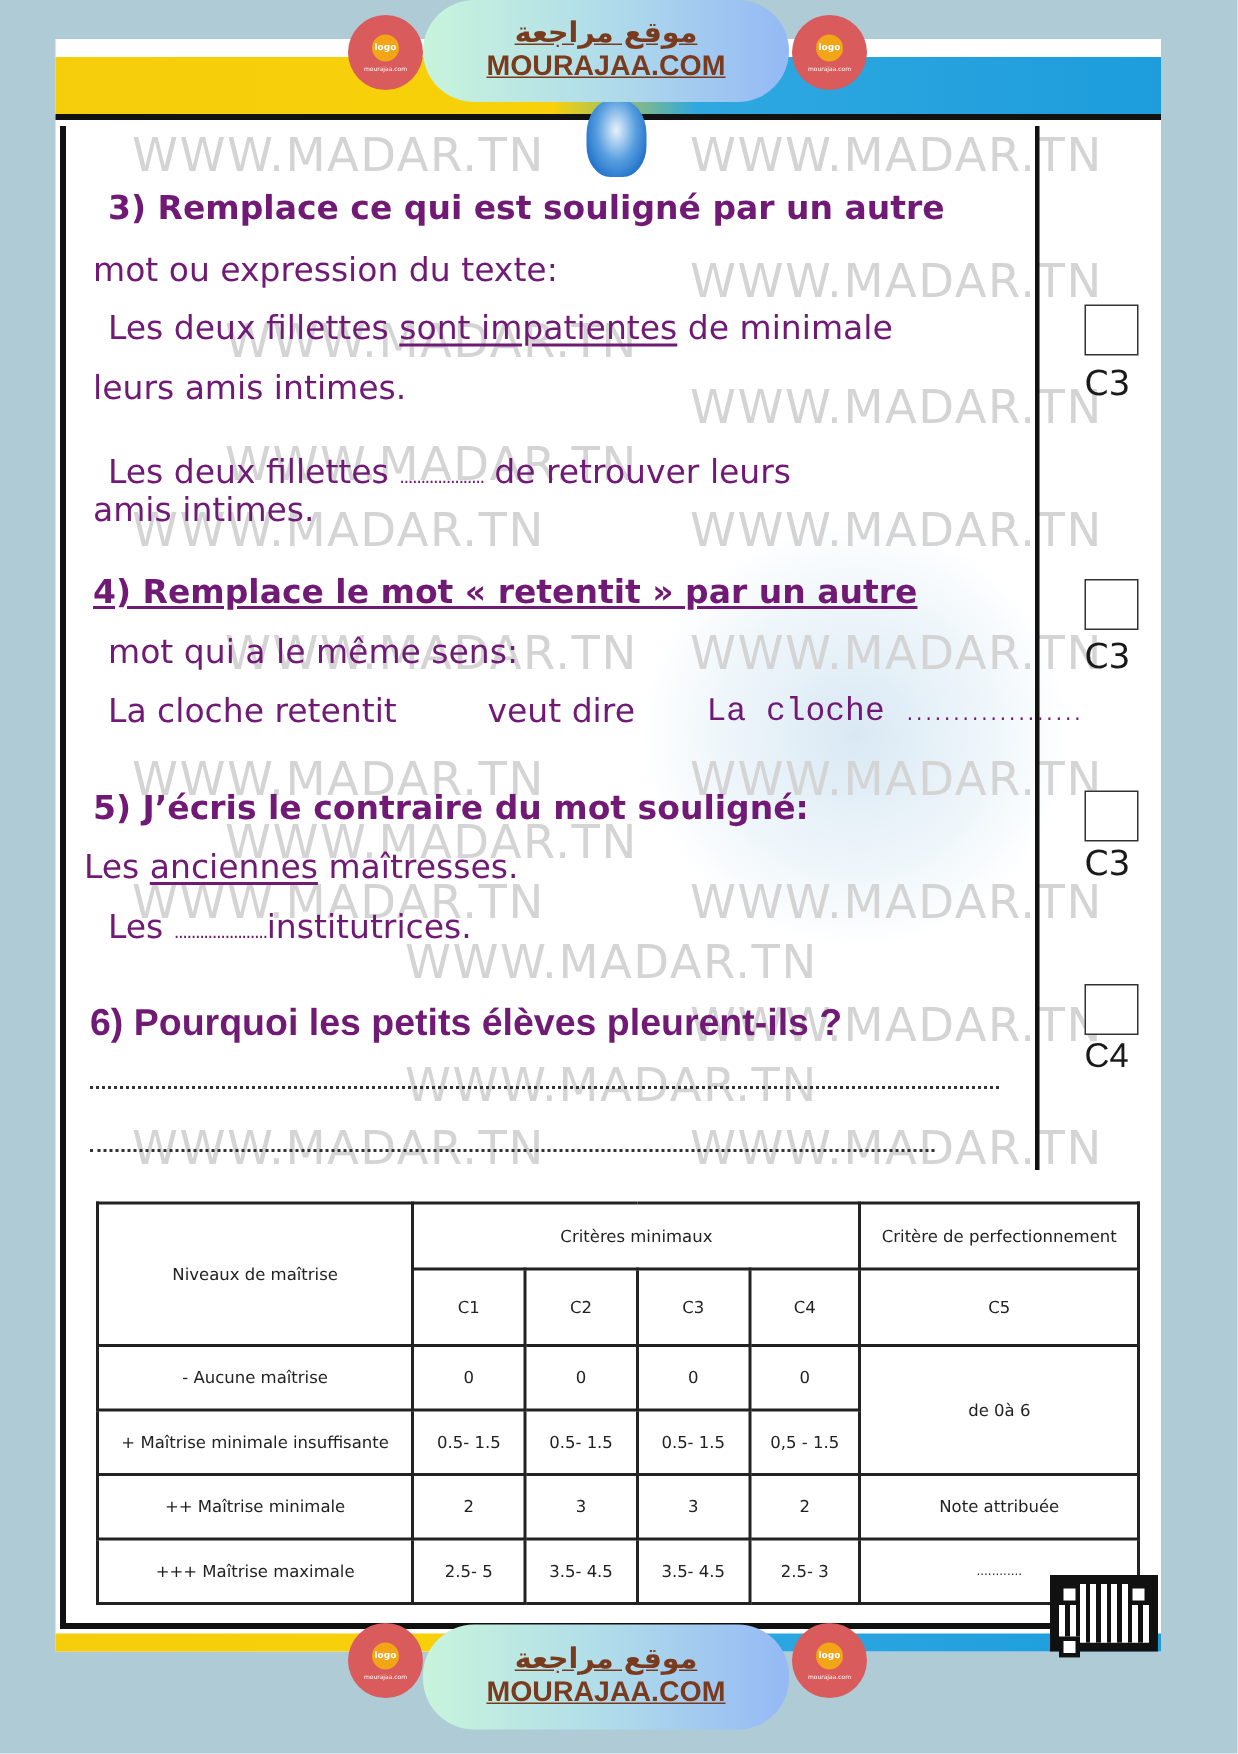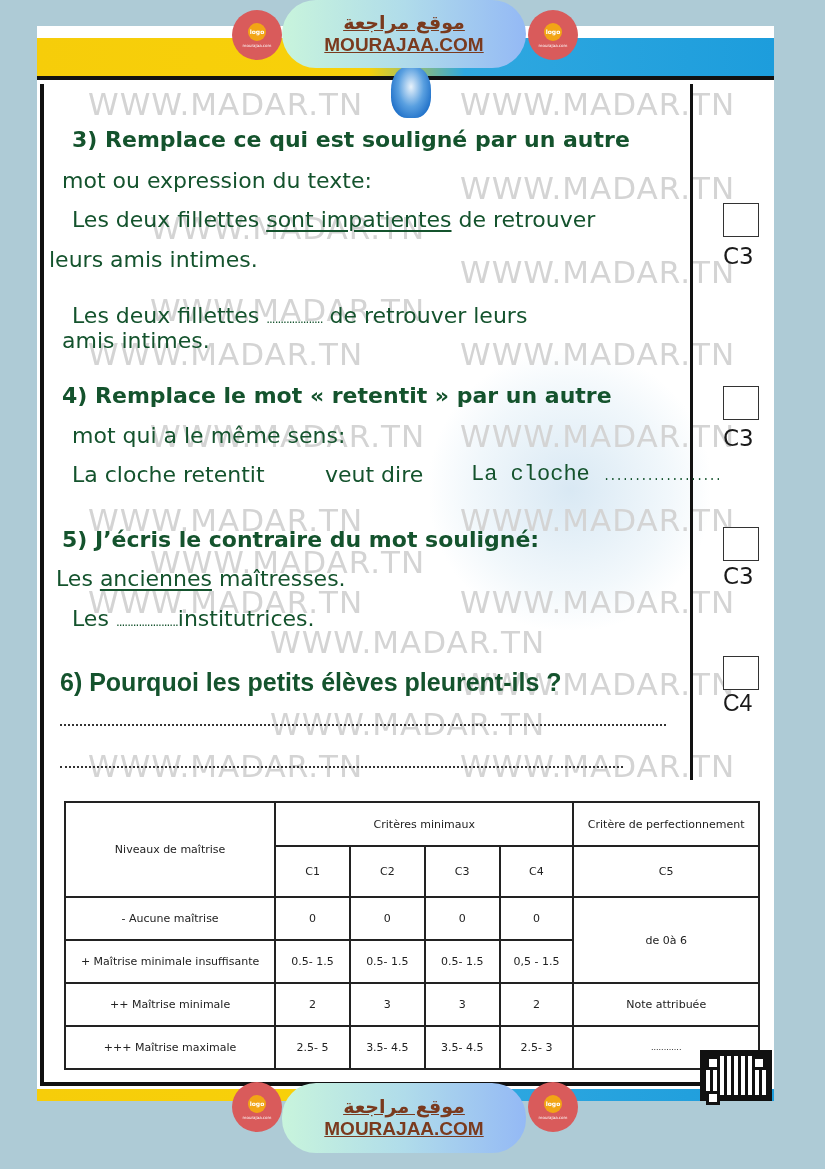--- a/index.html
+++ b/index.html
@@ -37,21 +37,21 @@
   .bird {
     position: absolute; left: 430px; top: 350px; width: 280px; height: 280px;
     background: radial-gradient(ellipse at center, rgba(170,205,230,0.45) 0%, rgba(200,225,240,0.25) 50%, rgba(255,255,255,0) 72%);
   }
   .owl-top {
     position: absolute; left: 391px; top: 66px; width: 40px; height: 52px;
     background: radial-gradient(ellipse at 50% 40%, #e8f2fb 0%, #5aa0e0 45%, #1e6fc8 80%);
     border-radius: 45% 45% 40% 40%;
   }
   .txt {
-    position: absolute; color: #14532d; font-size: 22px; white-space: nowrap;
+    position: absolute; color: #701a75; font-size: 22px; white-space: nowrap;
     font-family: "DejaVu Sans", sans-serif;
   }
   .txt.bold { font-weight: bold; }
   .u { text-decoration: underline; text-underline-offset: 3px; }
   .dots { letter-spacing: -1px; font-size: 12px; vertical-align: baseline; }
   .score-box {
     position: absolute; width: 36px; height: 34px; border: 1.5px solid #333; background: #fff;
   }
   .score-label {
     position: absolute; font-size: 23px; color: #1a1a1a; font-family: "DejaVu Sans", sans-serif;
@@ -126,31 +126,31 @@
 <div class="watermark" style="left:460px;top:666px;">WWW.MADAR.TN</div>
 <div class="watermark" style="left:270px;top:706px;">WWW.MADAR.TN</div>
 <div class="watermark" style="left:88px;top:748px;">WWW.MADAR.TN</div>
 <div class="watermark" style="left:460px;top:748px;">WWW.MADAR.TN</div>
 
 <div class="divider"></div>
 
 <div class="txt bold" style="left:72px;top:127px;">3) Remplace ce qui est souligné par un autre</div>
 <div class="txt" style="left:62px;top:168px;">mot ou expression du texte:</div>
 <div class="txt" style="left:72px;top:207px;">
-  <span>Les deux fillettes </span><span class="u">sont impatientes</span><span> de retrouver</span>
-</div>
-<div class="txt" style="left:49px;top:247px;">leurs amis intimes.</div>
+  <span>Les deux fillettes </span><span class="u">sont impatientes</span><span> de minimale</span>
+</div>
+<div class="txt" style="left:62px;top:247px;">leurs amis intimes.</div>
 <div class="txt" style="left:72px;top:303px;">
   <span>Les deux fillettes </span><span class="dots">....................</span><span> de retrouver leurs</span>
 </div>
 <div class="txt" style="left:62px;top:328px;">amis intimes.</div>
 <div class="score-box" style="left:723px;top:203px;"></div>
 <div class="score-label" style="left:723px;top:243px;">C3</div>
 
-<div class="txt bold" style="left:62px;top:383px;">4) Remplace le mot « retentit » par un autre</div>
+<div class="txt bold" style="left:62px;top:383px;text-decoration:underline;">4) Remplace le mot « retentit » par un autre</div>
 <div class="txt" style="left:72px;top:423px;">mot qui a le même sens:</div>
 <div class="txt" style="left:72px;top:462px;">La cloche retentit</div>
 <div class="txt" style="left:325px;top:462px;">veut dire</div>
 <div class="txt" style="left:471px;top:462px;font-family:Liberation Mono, monospace;">
   <span>La cloche</span> <span class="dots">...................</span>
 </div>
 <div class="score-box" style="left:723px;top:386px;"></div>
 <div class="score-label" style="left:723px;top:425px;">C3</div>
 
 <div class="txt bold" style="left:62px;top:527px;">5) J’écris le contraire du mot souligné:</div>

